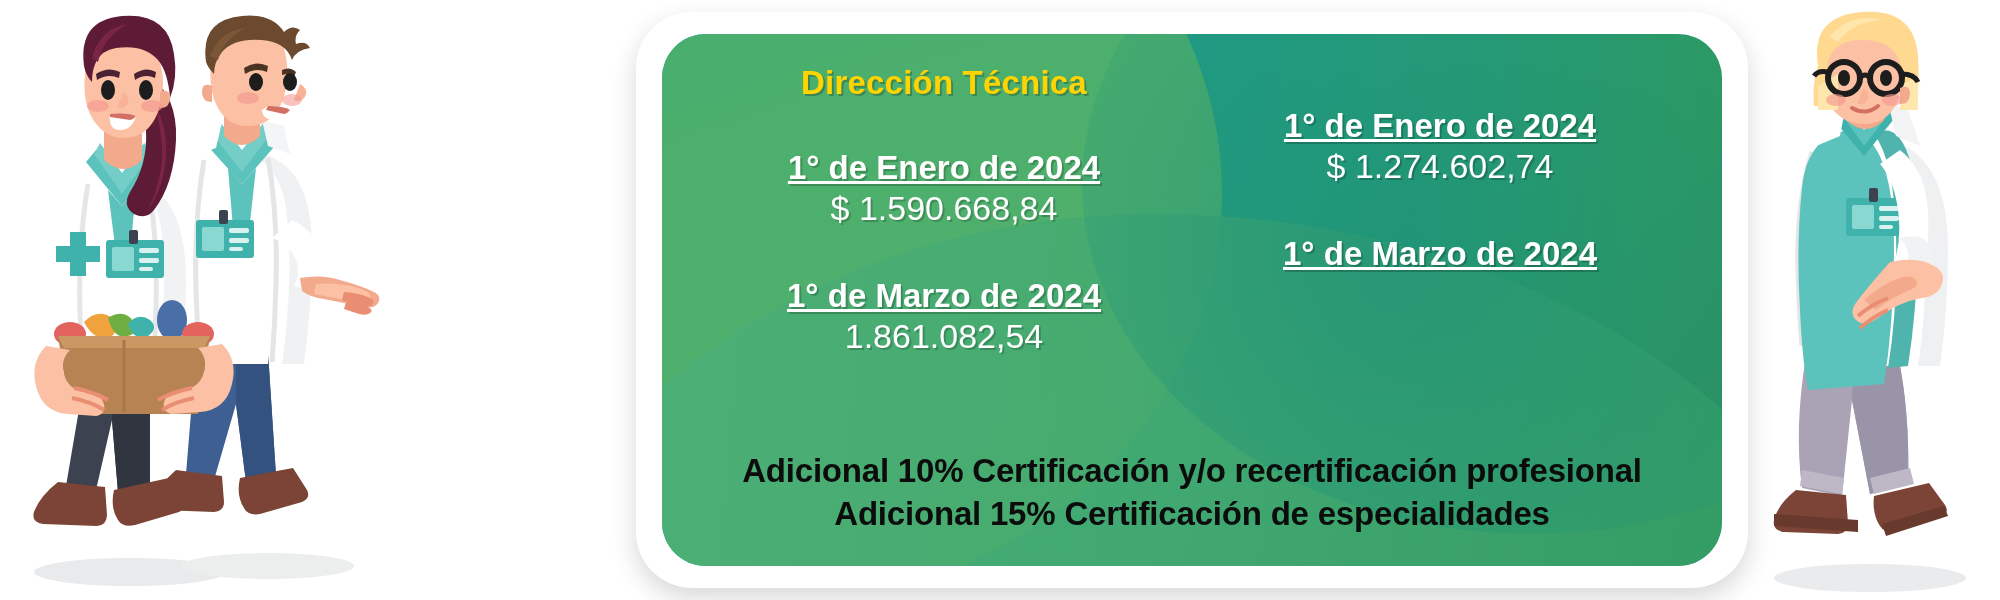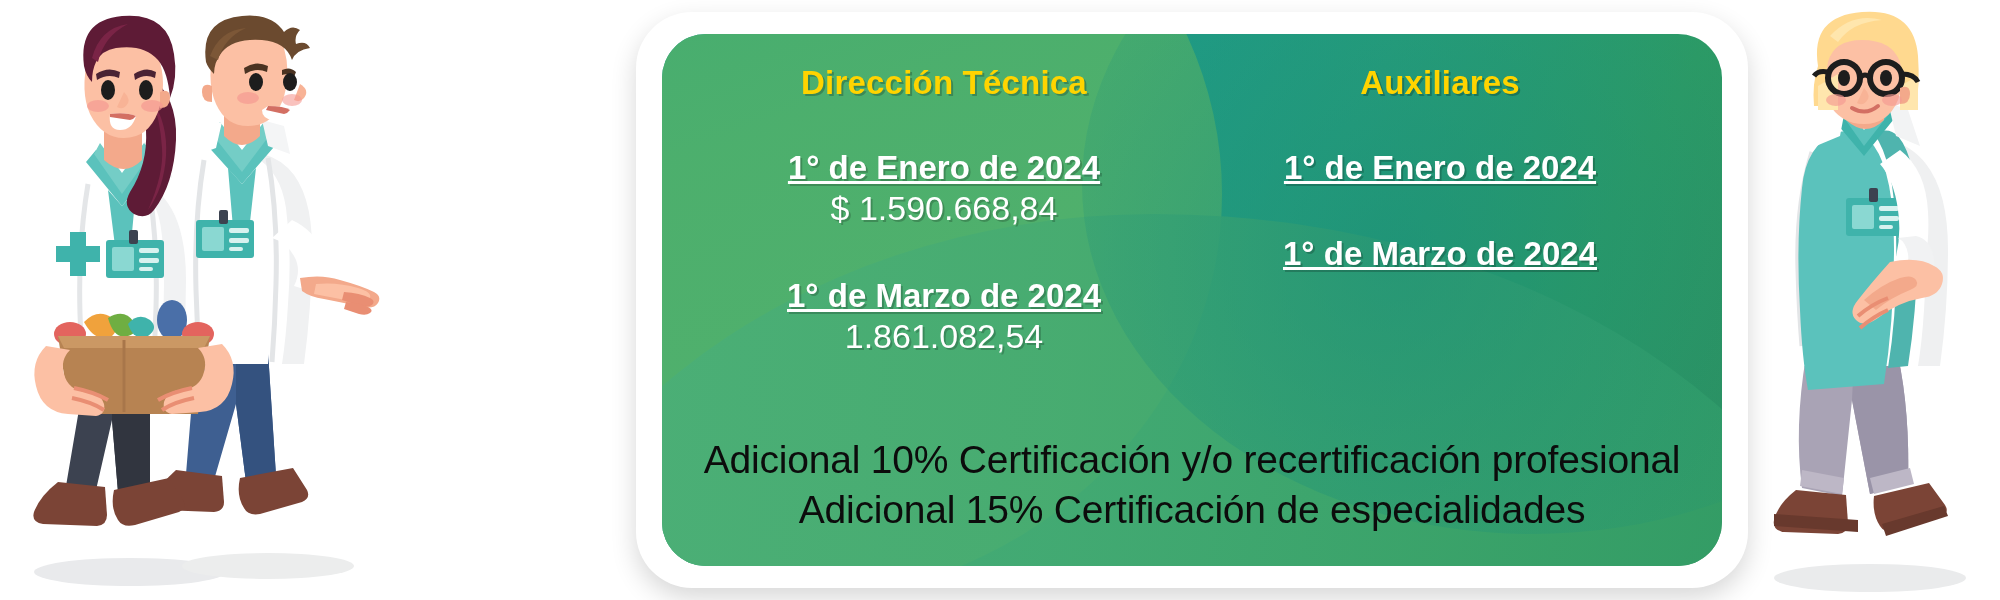--- a/index.html
+++ b/index.html
@@ -85,21 +85,21 @@
     color:#ffffff;font-size:33px;font-weight:bold;line-height:1.22;
     text-shadow:2px 2px 0 rgba(0,0,0,.20);white-space:nowrap;text-decoration:underline;
   }
   .entry-amount{
     color:#ffffff;font-size:34px;font-weight:normal;line-height:1.22;
     text-shadow:2px 2px 0 rgba(0,0,0,.20);white-space:nowrap;
   }
 
   .footnotes{margin-top:4px;margin-bottom:8px;text-align:center;}
   .foot-line{
-    color:#0c0c0c;font-size:39px;font-weight:normal;line-height:1.30;
+    color:#0c0c0c;font-size:33px;font-weight:bold;line-height:1.30;
     letter-spacing:-.2px;white-space:nowrap;
   }
 </style>
 </head>
 <body>
 
 <div class="banner">
 
   <div class="illus-left">
     <svg viewBox="0 0 380 600" width="380" height="600" xmlns="http://www.w3.org/2000/svg">
@@ -262,23 +262,23 @@
               <div class="entry-date">1° de Enero de 2024</div>
               <div class="entry-amount">$ 1.590.668,84</div>
             </div>
             <div class="entry second">
               <div class="entry-date">1° de Marzo de 2024</div>
               <div class="entry-amount">1.861.082,54</div>
             </div>
           </div>
 
           <div class="col">
-            <div class="col-title">Auxiliares</div>
             <div class="entry">
               <div class="entry-date">1° de Enero de 2024</div>
+              <div class="entry-amount">$ 1.274.602,74</div>
             </div>
             <div class="entry second">
               <div class="entry-date">1° de Marzo de 2024</div>
             </div>
           </div>
 
         </div>
 
         <div class="footnotes">
           <div class="foot-line">Adicional 10% Certificación y/o recertificación profesional</div>

